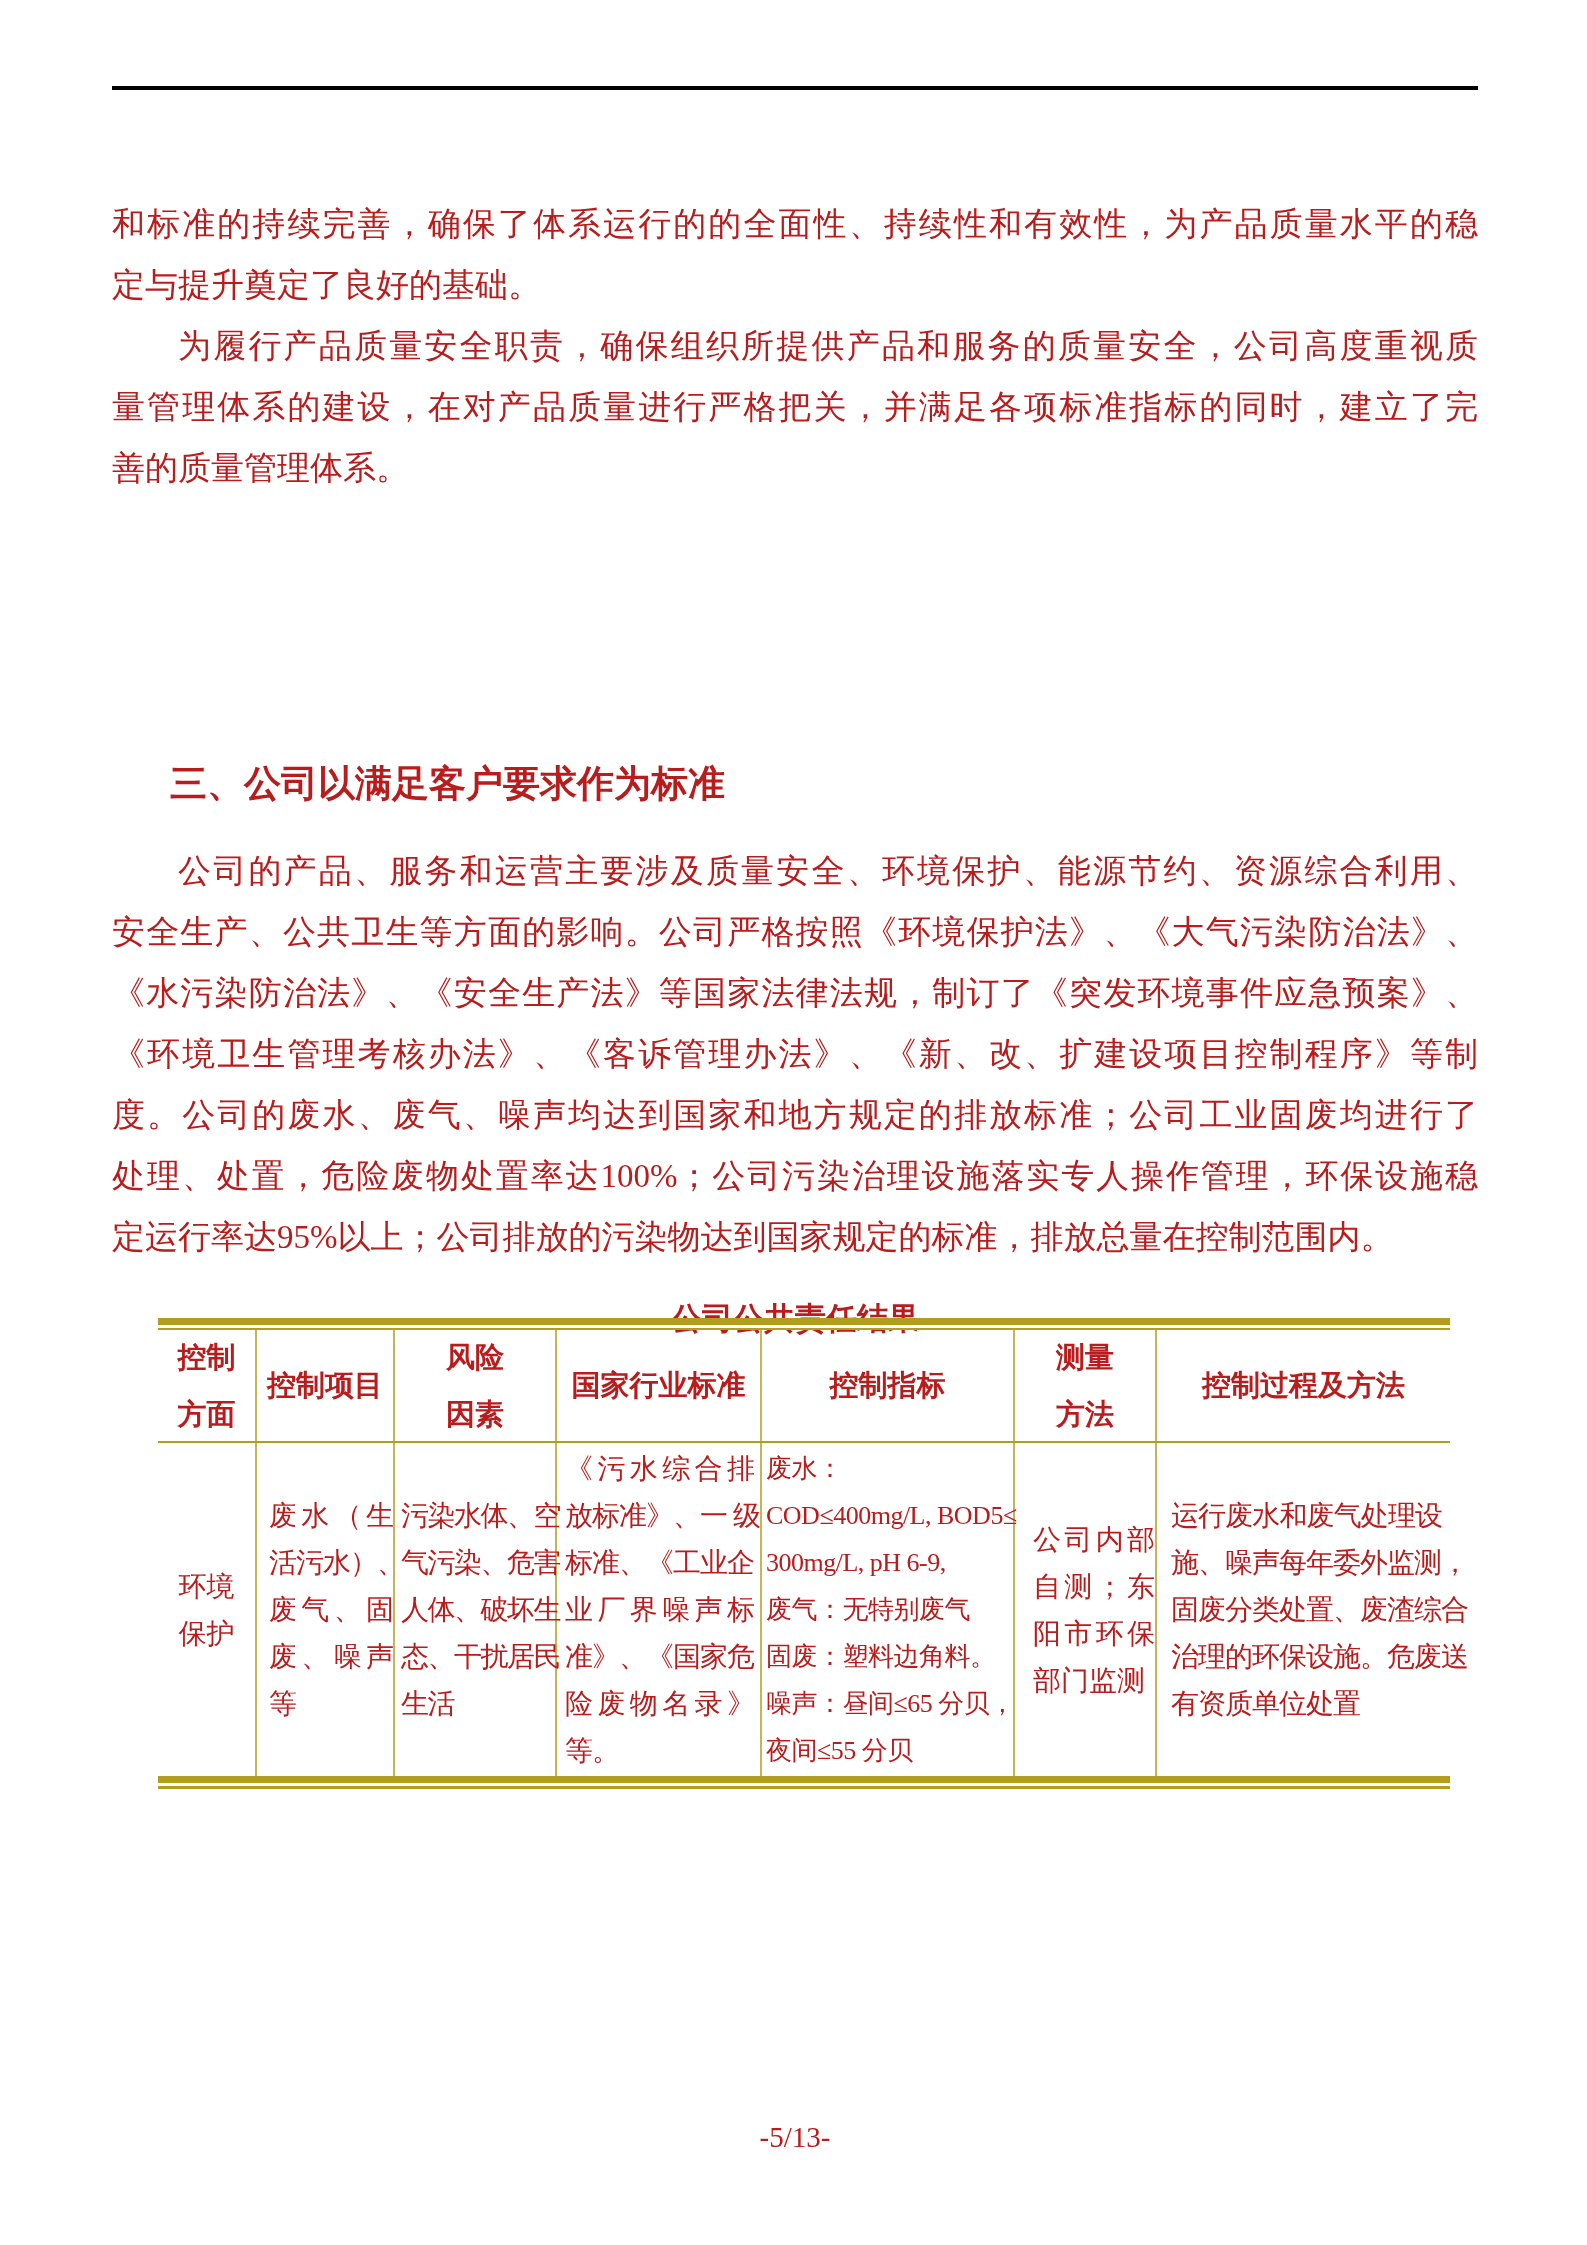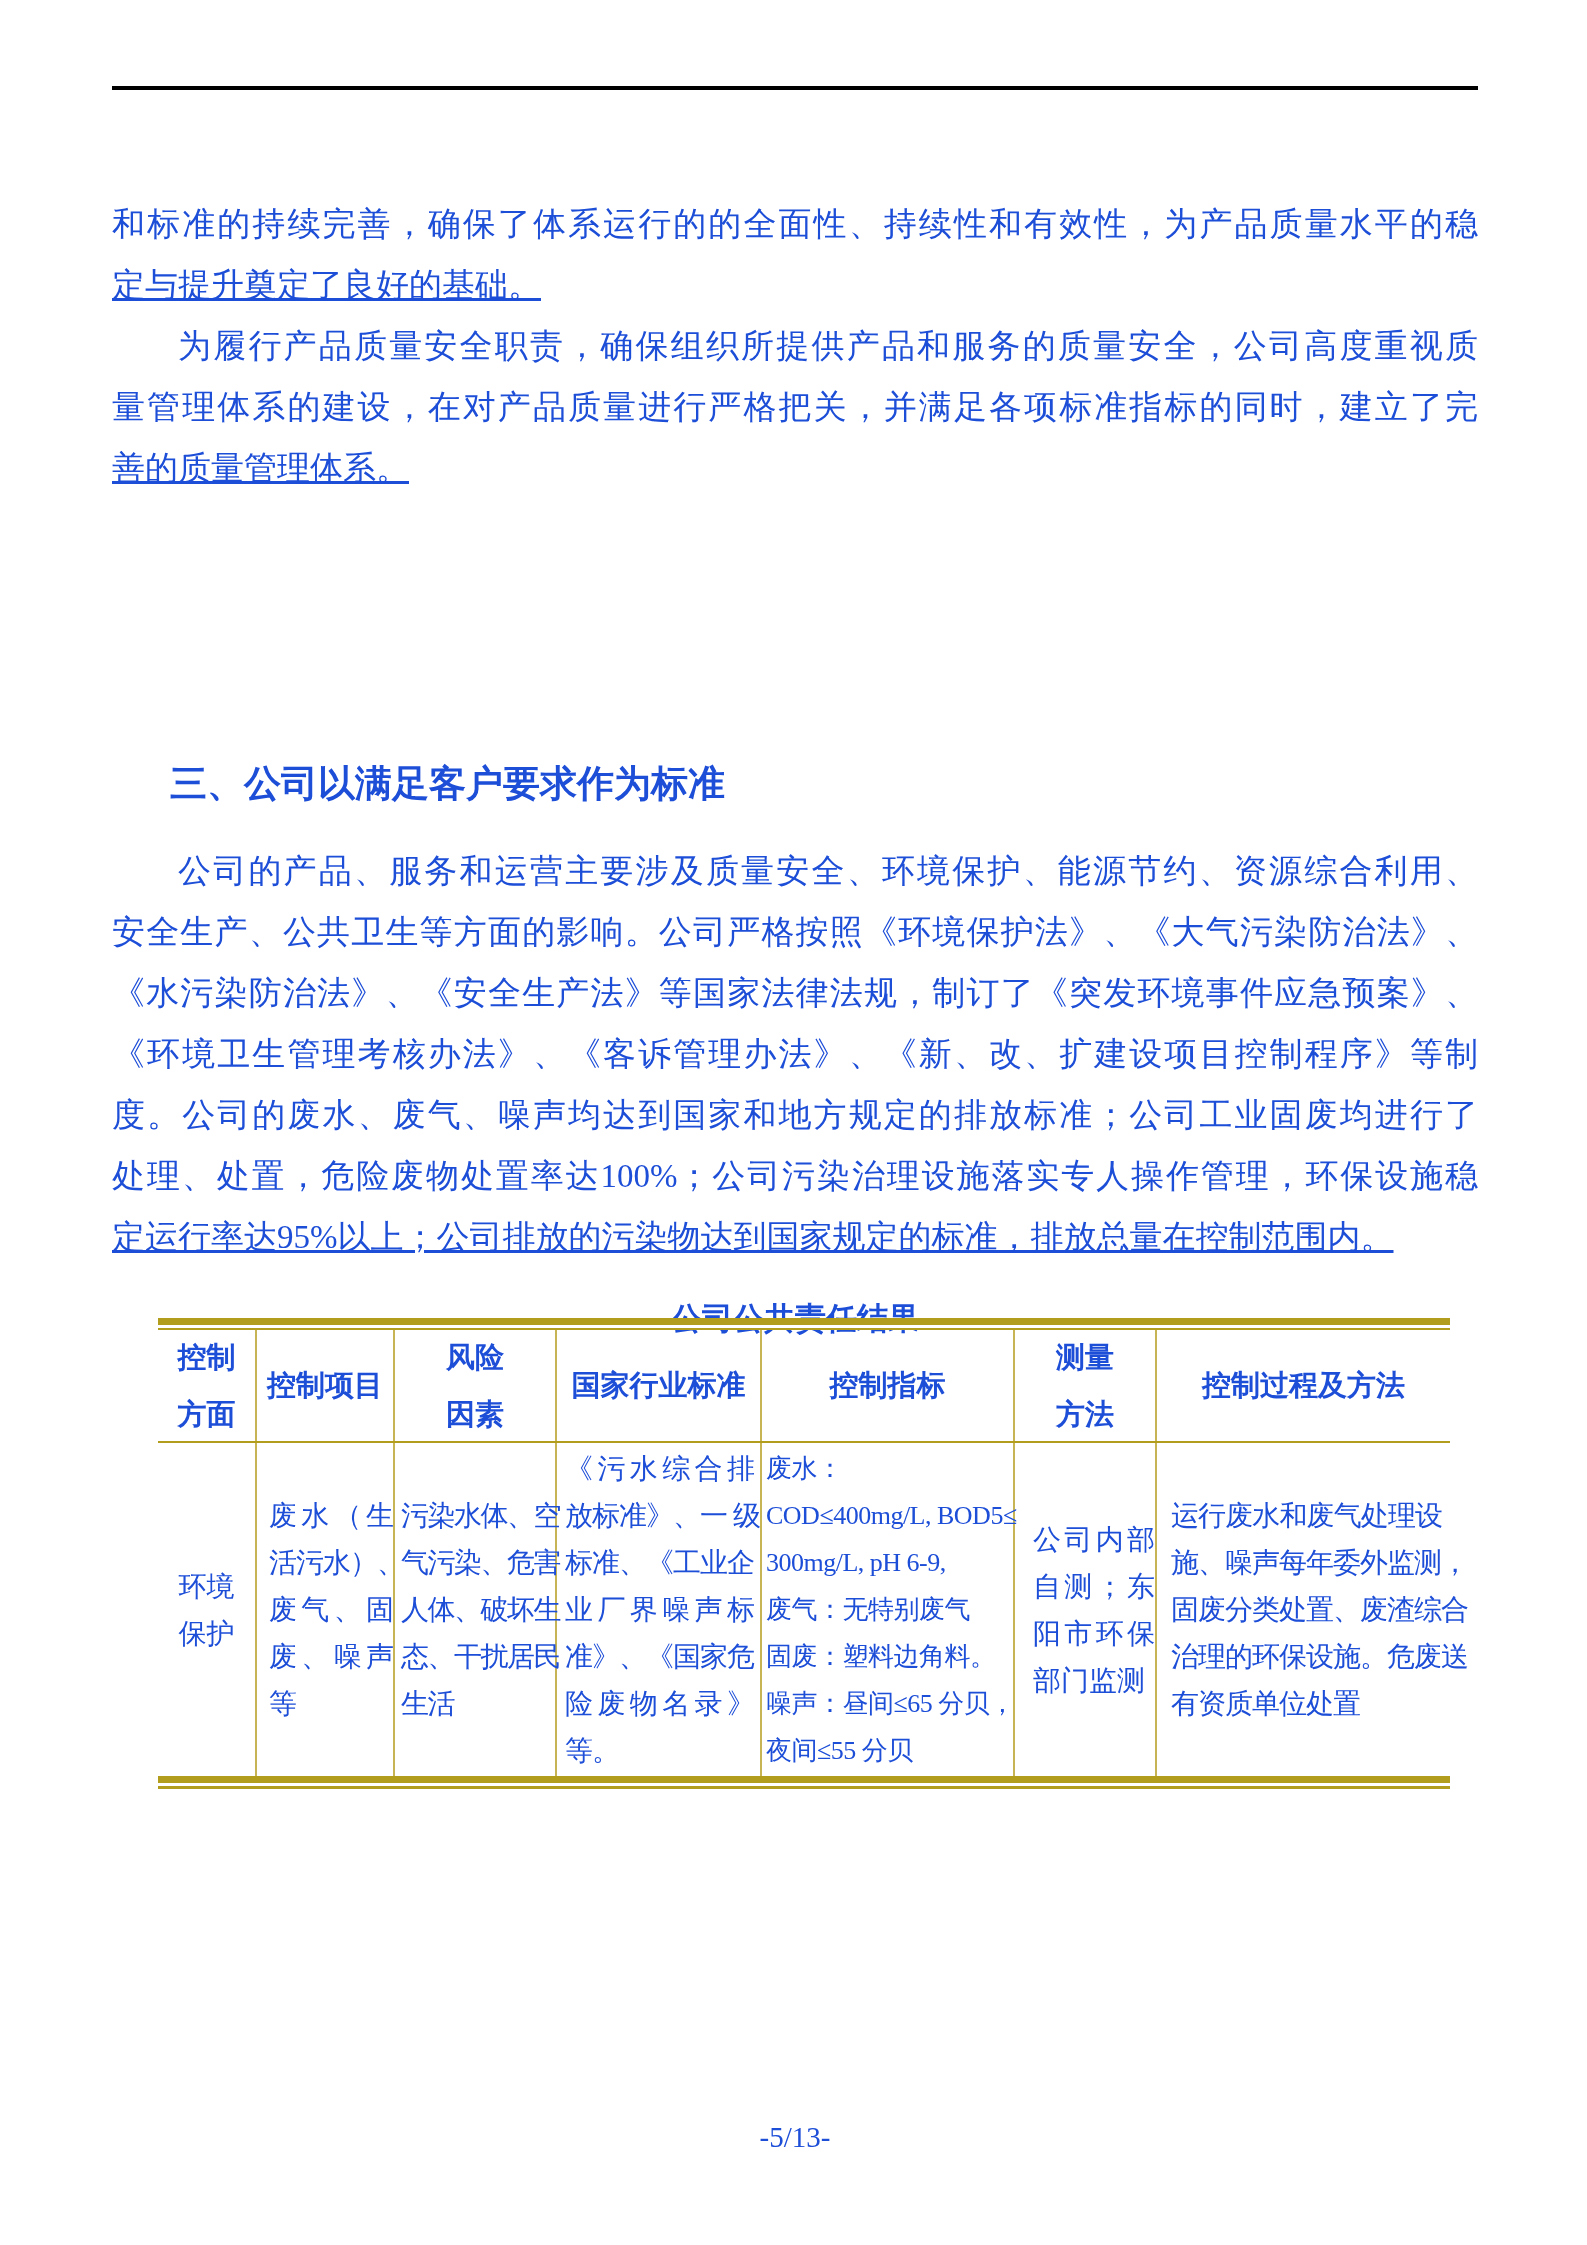--- a/index.html
+++ b/index.html
@@ -1,25 +1,25 @@
 <!DOCTYPE html>
 <html style="--olive: #B39D1D; --sep: #C6B455;"><head>
 <meta charset="utf-8">
 <style>
   html,body{margin:0;padding:0;background:#888;}
   .page{position:relative;width:1587px;height:2245px;background:#ffffff;margin:0 auto;
-        font-family:"Liberation Serif","DejaVu Serif",serif;color:#1d4ed8;overflow:hidden;}
+        font-family:"Liberation Serif","DejaVu Serif",serif;color:#b91c1c;overflow:hidden;}
   .toprule{position:absolute;left:112px;top:86px;width:1366px;height:4px;background:#000;}
   .textblock{position:absolute;left:112px;width:1366px;}
   #block1{top:194px;}
   #block4{top:841px;}
   .para{margin:0;}
   .ln{height:61px;line-height:61px;font-size:33px;white-space:nowrap;
       text-align:justify;text-align-last:justify;}
-  .para .ln:last-child{text-align:right;text-align-last:left;text-decoration:underline;}
+  .para .ln:last-child{text-align:right;text-align-last:left;}
   .para.indent .ln:first-child{text-indent:2em;}
   .heading{position:absolute;left:112px;top:750px;width:1366px;height:68px;line-height:68px;
       font-family:"Liberation Sans","DejaVu Sans",sans-serif;font-weight:bold;font-size:37px;
       padding-left:58px;box-sizing:border-box;}
   .tabletitle{position:absolute;left:112px;top:1288px;width:1366px;height:61px;line-height:61px;
       text-align:center;font-weight:bold;font-size:31px;}
   
   .ctable{position:absolute;left:158px;top:1318px;width:1292px;}
   .rule-thick{height:7px;background:var(--olive);}
   .rule-gap{height:3px;background:#fff;}

